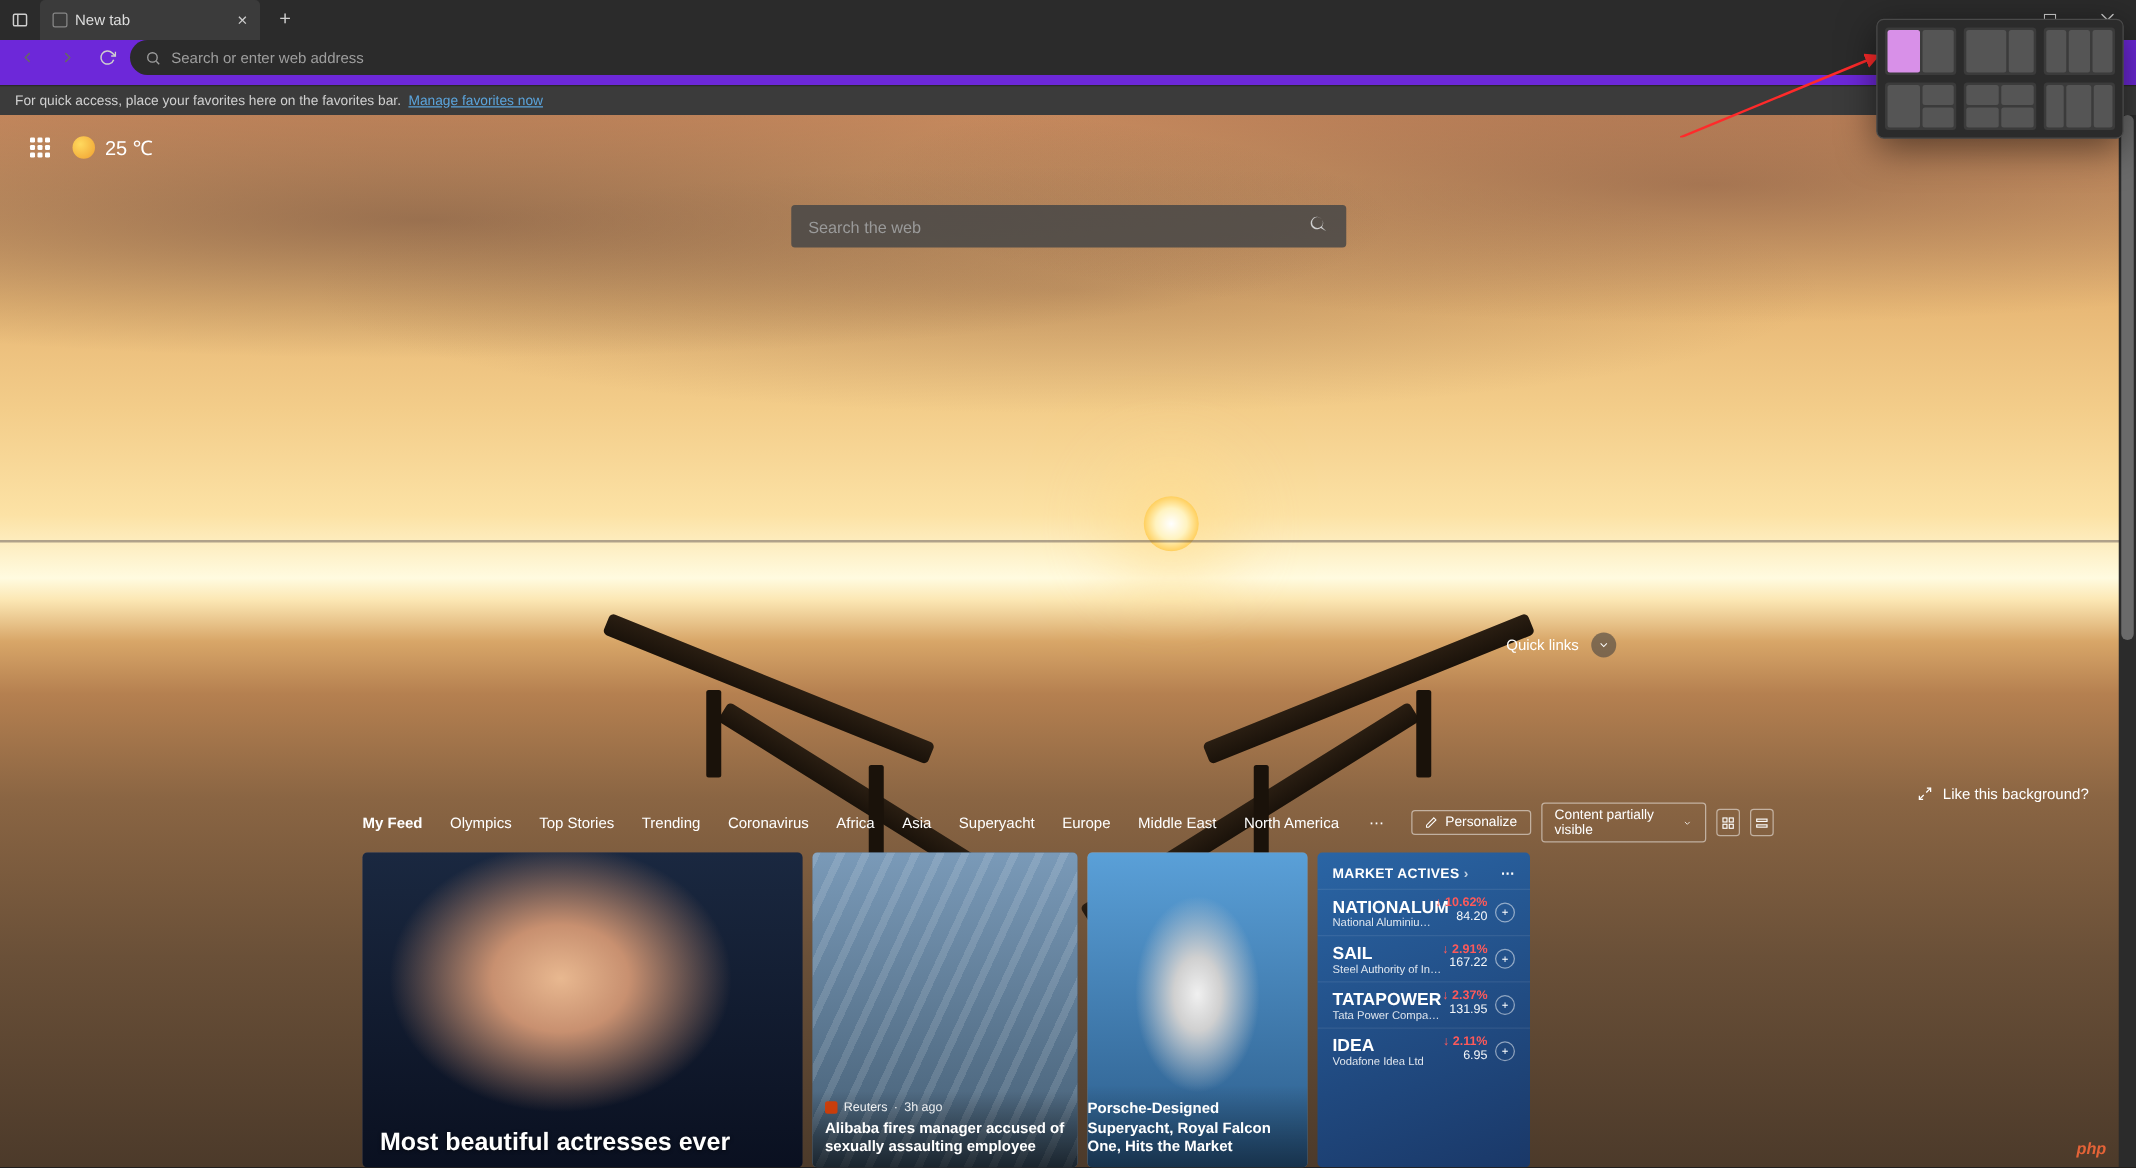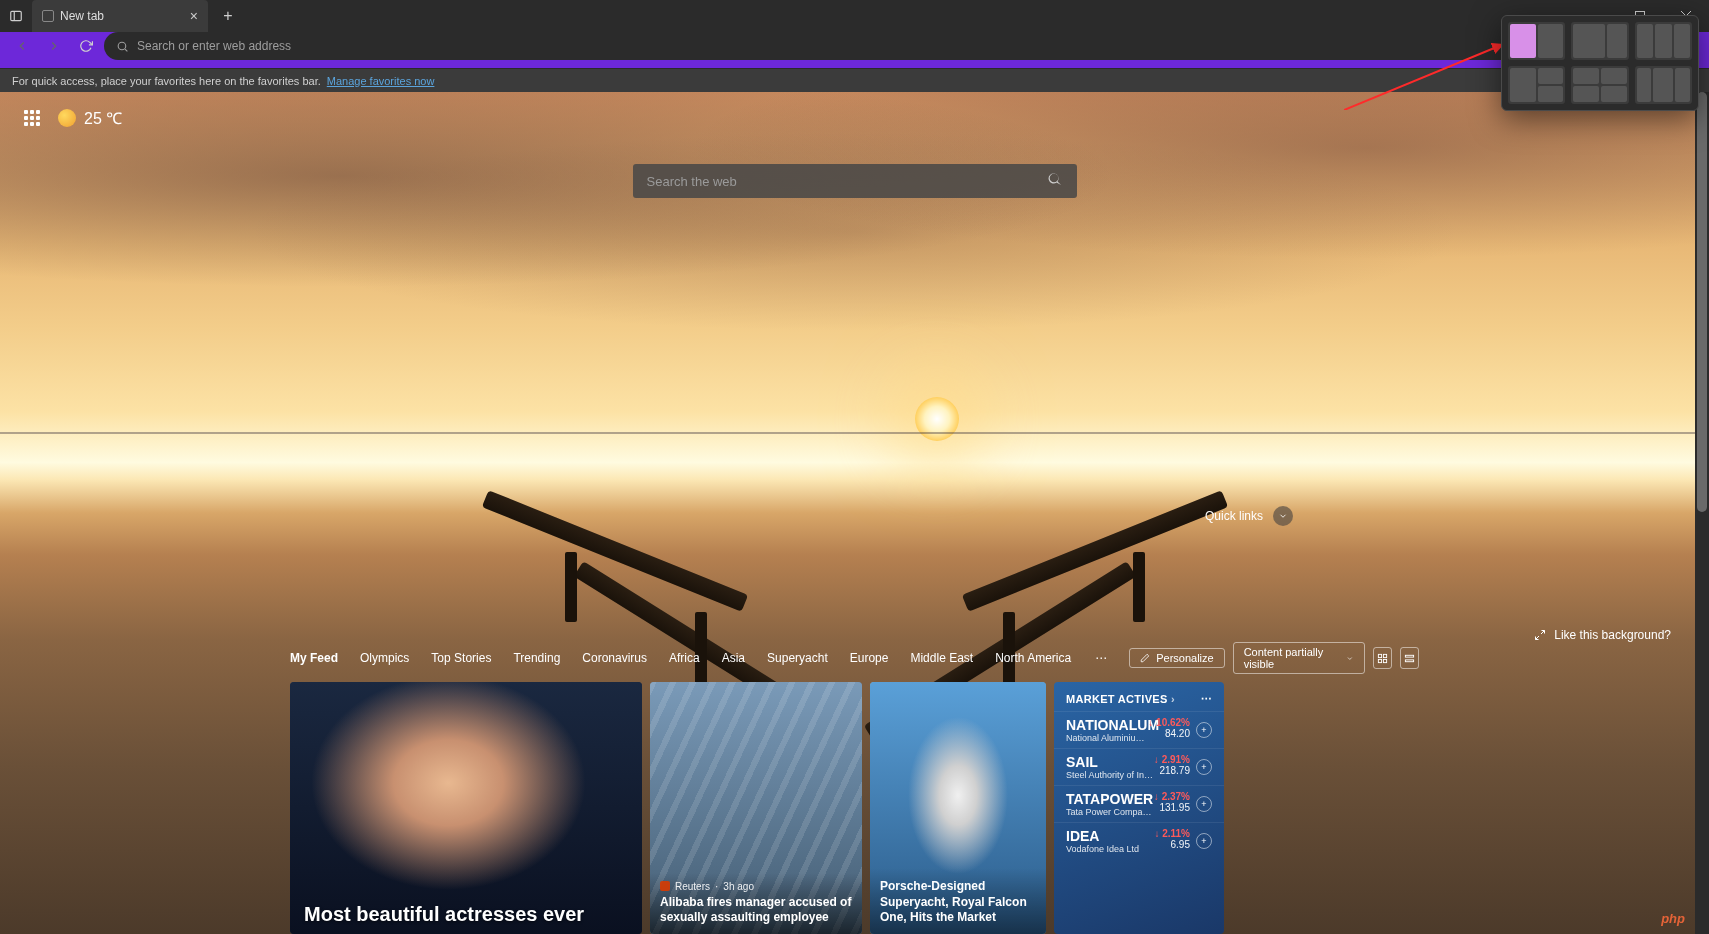--- a/index.html
+++ b/index.html
@@ -51,21 +51,21 @@
 .card1 .imitate{position:absolute;inset:0;background:radial-gradient(ellipse at 45% 40%,#e8b890 0%,#c89070 20%,transparent 50%),linear-gradient(to bottom,#1a2840 0%,#0a1020 100%)}
 .card-title-lg{position:absolute;bottom:8px;left:14px;right:14px;font-size:20px;font-weight:700;text-shadow:0 1px 3px rgba(0,0,0,0.6)}
 .card2{width:212px;background:linear-gradient(160deg,#6a8aaa 0%,#3a5a7a 100%)}
 .card2 .imitate{position:absolute;inset:0;background:repeating-linear-gradient(115deg,rgba(255,255,255,0.12) 0 6px,transparent 6px 18px),linear-gradient(to bottom,#7a9ab8,#435c72)}
 .card2 .caption{position:absolute;bottom:0;left:0;right:0;background:linear-gradient(to top,rgba(0,0,0,0.6),transparent);padding:8px 10px}
 .src{font-size:10px;opacity:0.9;display:flex;align-items:center;gap:5px}
 .src .dot{width:10px;height:10px;background:#d83b01;border-radius:2px}
 .card-h{font-size:12px;font-weight:600;line-height:1.3;margin-top:3px}
 .card3{width:176px;background:linear-gradient(160deg,#8aaac8,#4a6a88)}
 .card3 .imitate{position:absolute;inset:0;background:radial-gradient(ellipse at 50% 45%,#f0f0f0 0%,#d0d0d0 15%,transparent 40%),linear-gradient(to bottom,#5aa0d8,#2a5a88)}
-.card3 .caption{position:absolute;bottom:0;left:0;right:0;background:linear-gradient(to top,rgba(0,0,0,0.45),transparent);padding:8px 10px}
+.card3 .caption{position:absolute;bottom:0;left:0;right:0;background:linear-gradient(to top,rgba(0,0,0,0.45),transparent);padding:8px 0}
 .mkt{width:170px;background:linear-gradient(160deg,#2a65a5,#1a3868);padding:10px 0 0 0;font-size:11px}
 .mkt-h{display:flex;align-items:center;justify-content:space-between;padding:0 12px 6px;font-weight:700;font-size:11px;letter-spacing:0.3px}
 .mkt-row{display:flex;padding:5px 12px;position:relative;border-top:1px solid rgba(255,255,255,0.08)}
 .mkt-row .lcol{flex:1;min-width:0}
 .mkt-name{font-weight:700;font-size:14px}
 .mkt-sub{font-size:9px;opacity:0.85;white-space:nowrap;overflow:hidden;text-overflow:ellipsis}
 .mkt-row .rcol{text-align:right;font-size:10px}
 .mkt-pct{color:#ff5a5a;font-weight:600}
 .mkt-val{color:#fff;opacity:0.95}
 .mkt-row .circ{width:16px;height:16px;border:1px solid rgba(255,255,255,0.5);border-radius:50%;margin-left:6px;align-self:center;display:flex;align-items:center;justify-content:center;font-size:9px}
@@ -310,21 +310,21 @@
           </div>
         <div class="circ">+</div>
       </div>
       <div class="mkt-row">
         <div class="lcol">
             <div class="mkt-name">SAIL</div>
             <div class="mkt-sub">Steel Authority of India Ltd</div>
           </div>
         <div class="rcol">
             <div class="mkt-pct">↓ 2.91%</div>
-            <div class="mkt-val">218.79</div>
+            <div class="mkt-val">167.22</div>
           </div>
         <div class="circ">+</div>
       </div>
       <div class="mkt-row">
         <div class="lcol">
             <div class="mkt-name">TATAPOWER</div>
             <div class="mkt-sub">Tata Power Company Ltd</div>
           </div>
         <div class="rcol">
             <div class="mkt-pct">↓ 2.37%</div>

